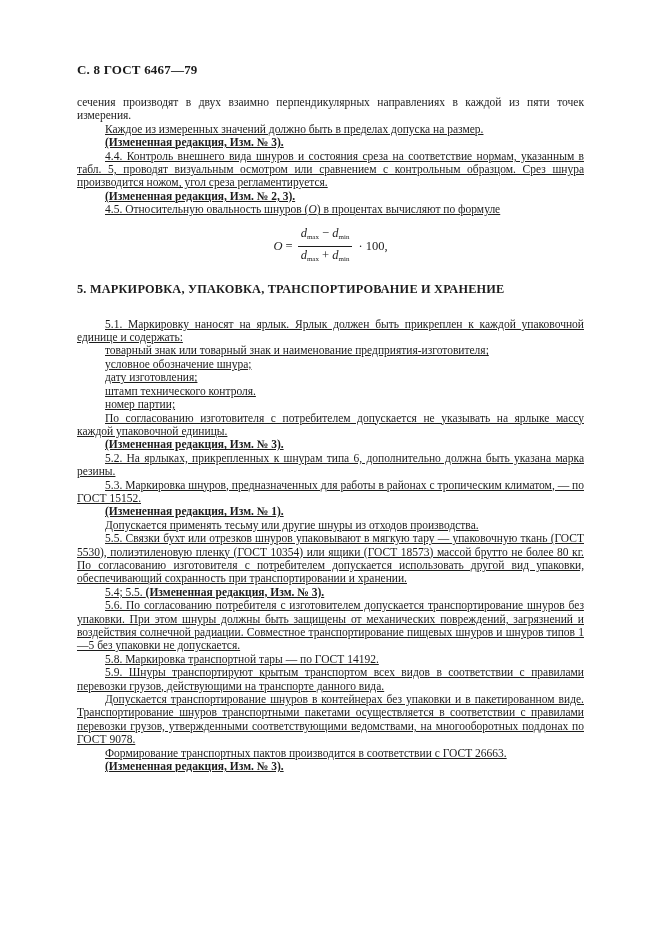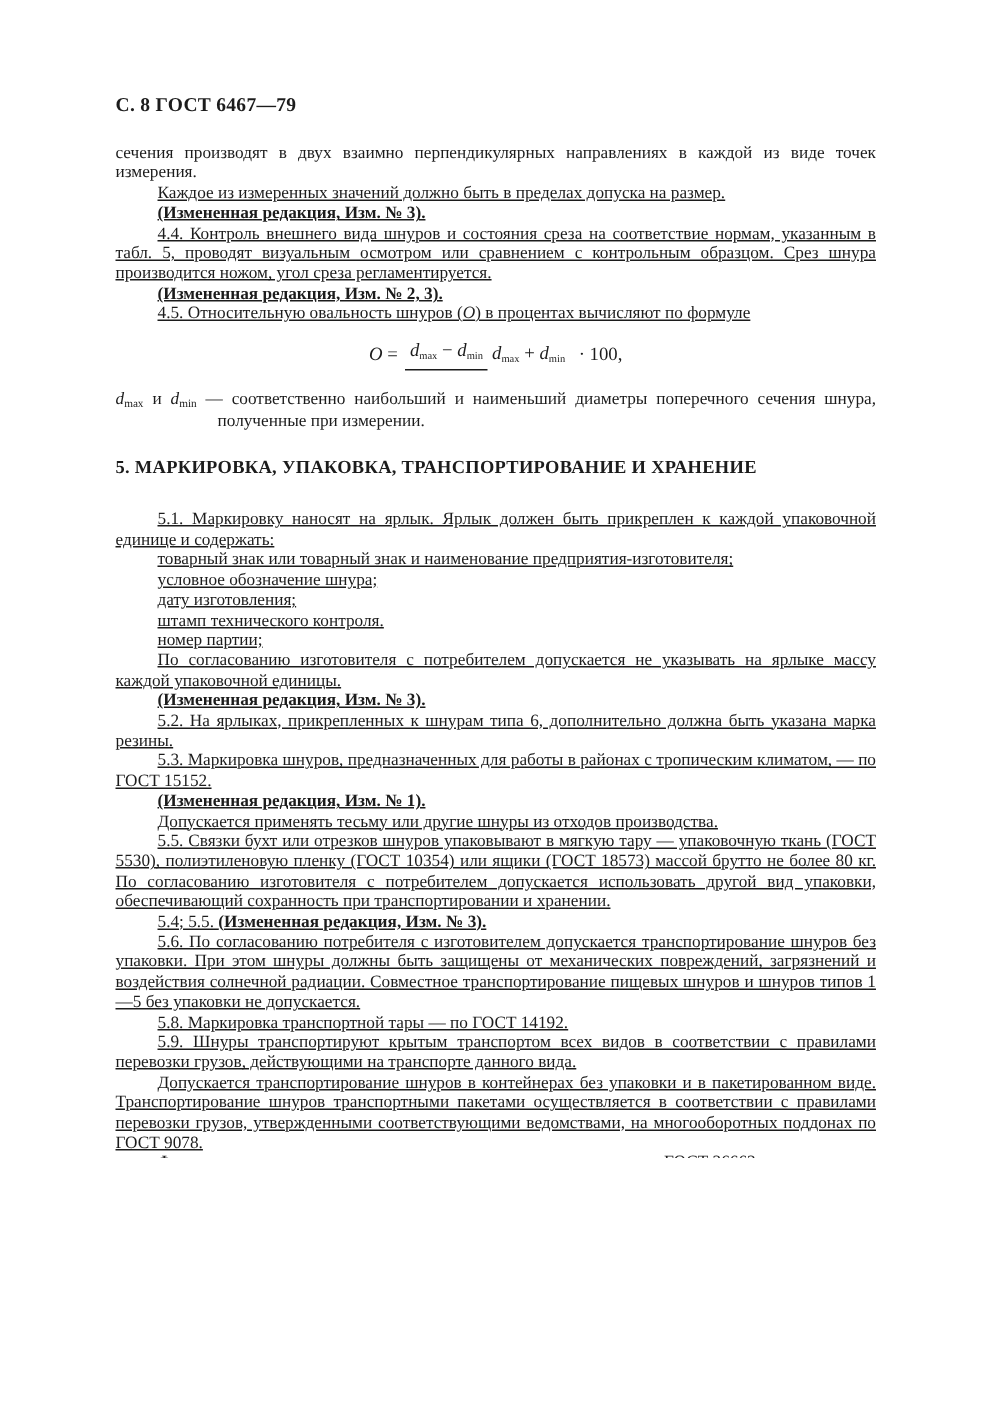--- a/index.html
+++ b/index.html
@@ -55,21 +55,21 @@
     display: flex;
     justify-content: center;
     align-items: center;
     margin: 10px 0 13px 0;
     font-size: 12.5px;
     line-height: 13px;
   }
   .f-lhs { margin-right: 5px; }
   .frac {
     display: inline-flex;
-    flex-direction: row;
+    flex-direction: column;
     text-align: center;
     vertical-align: middle;
   }
   .frac .num {
     border-bottom: 1px solid #1c1c1c;
     padding: 0 3px 2px 3px;
   }
   .frac .den { padding: 2px 3px 0 3px; }
   .fsub {
     font-size: 7px;
@@ -78,35 +78,34 @@
   }
   .fop { font-style: normal; }
   .f-tail { margin-left: 6px; }
 </style>
 </head>
 <body>
 
 <div class="page">
   <div class="doc-header">С. 8 ГОСТ 6467—79</div>
   <div class="doc-body">
-      <div class="para">сечения производят в двух взаимно перпендикулярных направлениях в каждой из виде точек измерения.</div>
+      <div class="para">сечения производят в двух взаимно перпендикулярных направлениях в каждой из пяти точек измерения.</div>
       <div class="para indent">Каждое из измеренных значений должно быть в пределах допуска на размер.</div>
       <div class="para indent bold">(Измененная редакция, Изм. № 3).</div>
       <div class="para indent">4.4. Контроль внешнего вида шнуров и состояния среза на соответствие нормам, указанным в табл. 5, проводят визуальным осмотром или сравнением с контрольным образцом. Срез шнура производится ножом, угол среза регламентируется.</div>
       <div class="para indent bold">(Измененная редакция, Изм. № 2, 3).</div>
       <div class="para indent"><span>4.5. Относительную овальность шнуров (</span><span class="i ">О</span><span>) в процентах вычисляют по формуле</span></div>
       <div class="formula-row">
         <span class="f-lhs"><span class="i">О</span> = </span>
         <span class="frac">
           <span class="num"><span class="i">d</span><span class="fsub">max</span><span class="fop"> − </span><span class="i">d</span><span class="fsub">min</span></span>
           <span class="den"><span class="i">d</span><span class="fsub">max</span><span class="fop"> + </span><span class="i">d</span><span class="fsub">min</span></span>
         </span>
         <span class="f-tail">· 100,</span>
       </div>
-      <div class="para hanging"><span class="i ">d</span><span class="sub">max</span><span> и </span><span class="i ">d</span><span class="sub">min</span><span> — соответственно наибольший и наименьший диаметры поперечного сечения шнура, полученные при измерении.</span></div>
       <div class="para heading">5. МАРКИРОВКА, УПАКОВКА, ТРАНСПОРТИРОВАНИЕ И ХРАНЕНИЕ</div>
       <div class="para indent">5.1. Маркировку наносят на ярлык. Ярлык должен быть прикреплен к каждой упаковочной единице и содержать:</div>
       <div class="para indent">товарный знак или товарный знак и наименование предприятия-изготовителя;</div>
       <div class="para indent">условное обозначение шнура;</div>
       <div class="para indent">дату изготовления;</div>
       <div class="para indent">штамп технического контроля.</div>
       <div class="para indent">номер партии;</div>
       <div class="para indent">По согласованию изготовителя с потребителем допускается не указывать на ярлыке массу каждой упаковочной единицы.</div>
       <div class="para indent bold">(Измененная редакция, Изм. № 3).</div>
       <div class="para indent">5.2. На ярлыках, прикрепленных к шнурам типа 6, дополнительно должна быть указана марка резины.</div>

